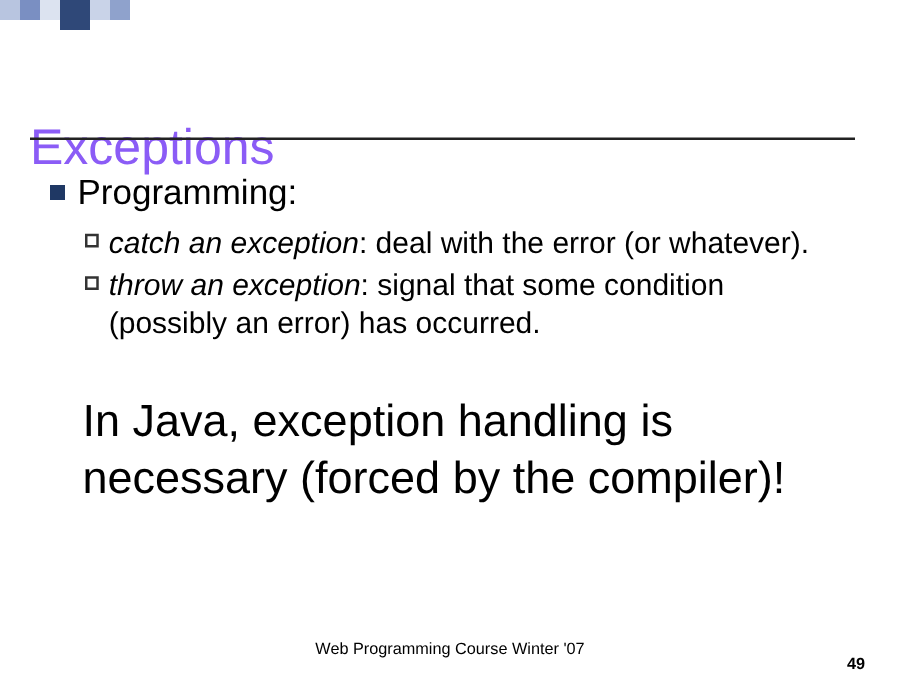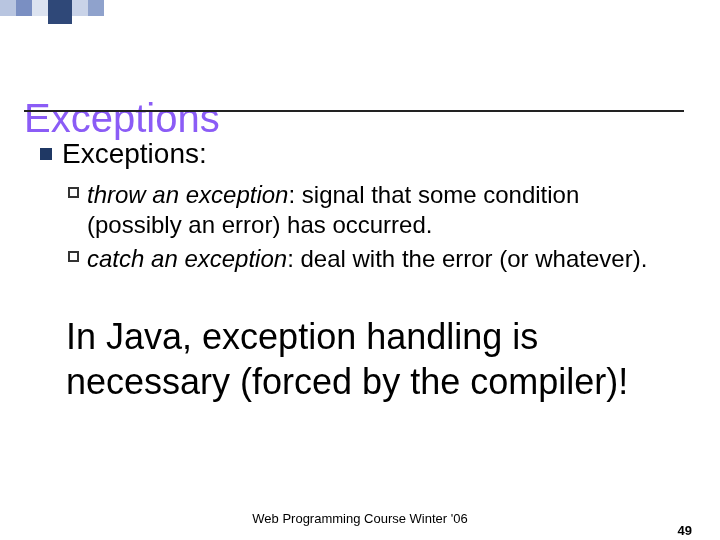--- a/index.html
+++ b/index.html
@@ -119,34 +119,34 @@
   <div class="sq" style="background:#c9d3e8"></div>
   <div class="sq" style="background:#8fa2cc"></div>
 </div>
 
 <h1 class="title">Exceptions</h1>
 <div class="hr"></div>
 
 <div class="content">
   <div class="level1">
     <div class="bullet-solid"></div>
-    <div class="l1-text">Exceptions:</div>
+    <div class="l1-text">Programming:</div>
+  </div>
+
+  <div class="level2">
+    <div class="bullet-hollow"></div>
+    <div class="l2-text">
+      <span class="italic">catch</span><span class="italic"> an exception</span><span>: deal with the error (or whatever).</span>
+    </div>
   </div>
 
   <div class="level2">
     <div class="bullet-hollow"></div>
     <div class="l2-text">
       <span class="italic">throw</span><span class="italic"> an exception</span><span>: signal that some condition (possibly an error) has occurred.</span>
     </div>
   </div>
 
-  <div class="level2">
-    <div class="bullet-hollow"></div>
-    <div class="l2-text">
-      <span class="italic">catch</span><span class="italic"> an exception</span><span>: deal with the error (or whatever).</span>
-    </div>
-  </div>
-
   <div class="summary">In Java, exception handling is necessary (forced by the compiler)!</div>
 </div>
 
-<div class="footer">Web Programming Course Winter '06</div>
+<div class="footer">Web Programming Course Winter '07</div>
 <div class="pagenum">49</div>
 
 </body></html>

